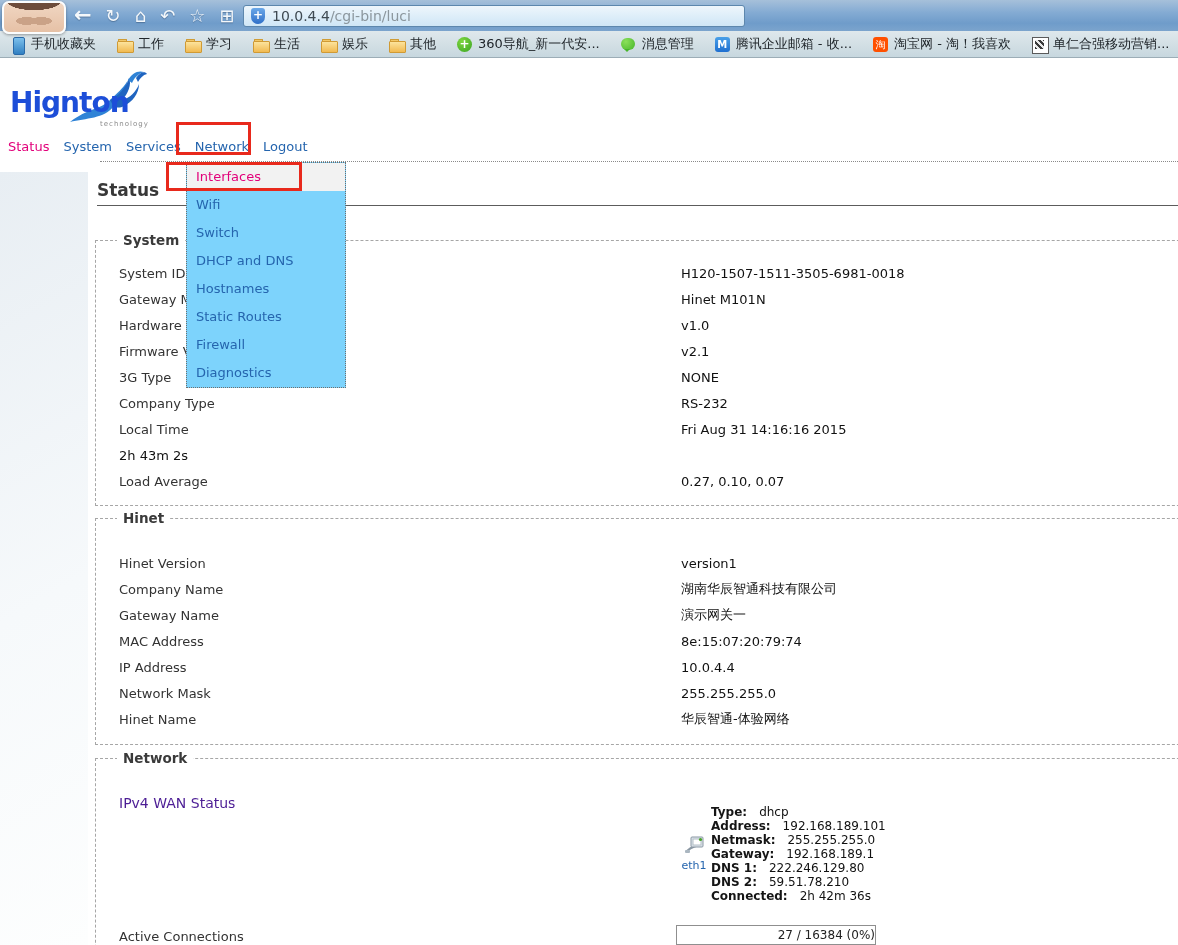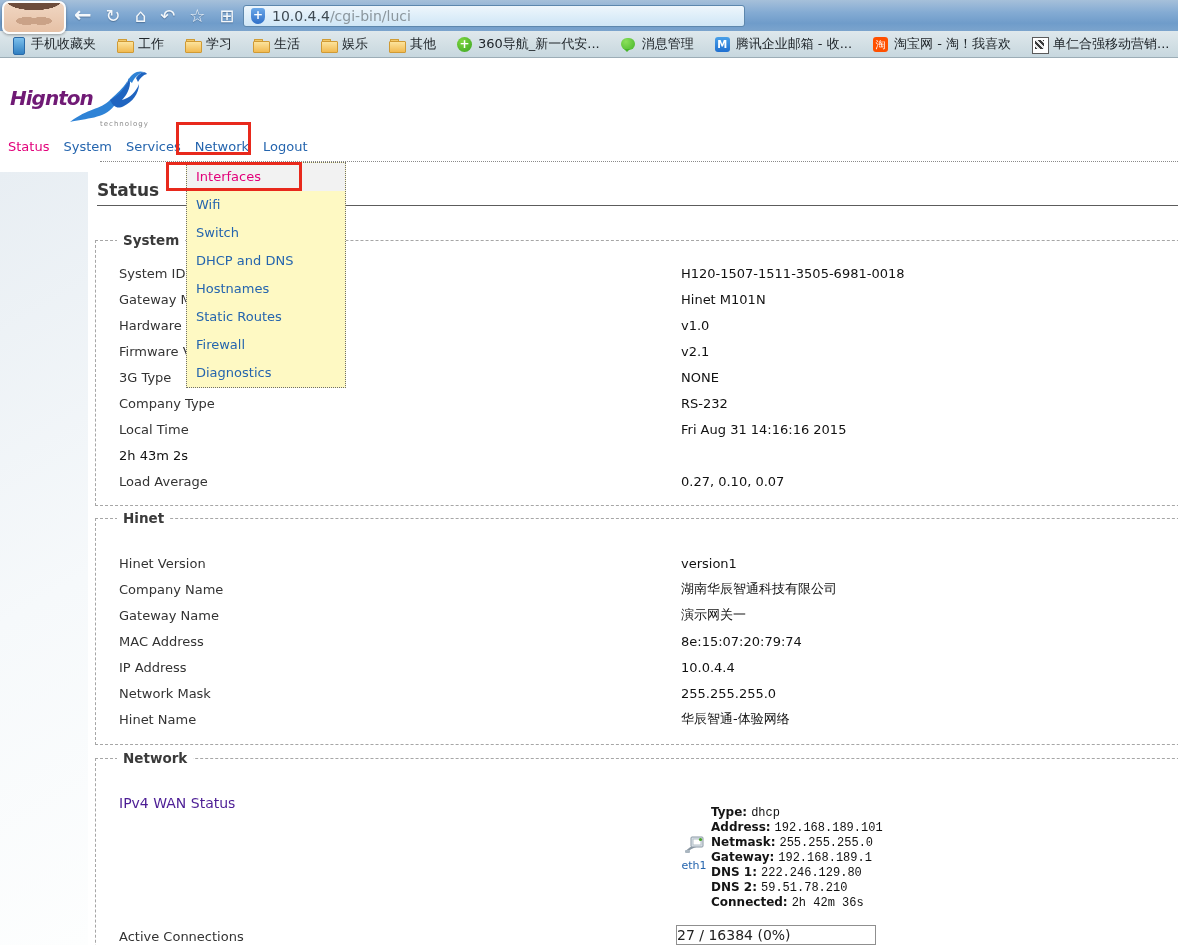--- a/index.html
+++ b/index.html
@@ -61,40 +61,40 @@
   .site-icon::before { content:""; position:absolute; left:0; top:0; width:15px; height:15px;
     background:#fff; border:1px solid #5a5a5a; }
   .site-icon::after { content:""; position:absolute; left:3px; top:3px; width:9px; height:9px;
     background:repeating-linear-gradient(45deg,#3a3a3a 0 2px,#e9e9e9 2px 4px); }
 
   
   #leftstrip { position:absolute; left:0; top:172px; width:88px; height:773px;
     background:linear-gradient(150deg,#e8eef3 0%,#f6f9fb 55%,#fdfefe 100%); }
 
   #logo { position:absolute; left:8px; top:72px; width:150px; height:66px; }
-  #logo-title { position:absolute; left:2px; top:14px; font-size:20px; font-weight:bold;
-    font-style:italic; color:#701a75; letter-spacing:-1px; }
+  #logo-title { position:absolute; left:2px; top:14px; font-size:28px; font-weight:bold;
+    color:#1d4ed8; letter-spacing:-1px; }
   #logo-sub { position:absolute; left:92px; top:48px; font-size:7px; color:#8d8d8d; letter-spacing:1px; }
   #antelope { position:absolute; left:58px; top:-4px; }
 
   #main-nav { position:absolute; left:8px; top:139px; display:flex; gap:14px; font-size:13px; }
   .nav-link { color:#2565ae; cursor:pointer; }
   .nav-link.active { color:#e2007a; }
 
   #network-redbox { position:absolute; left:176px; top:122px; width:75px; height:33px;
     border:3px solid #e8291c; z-index:60; }
   #interfaces-redbox { position:absolute; left:166px; top:162px; width:136px; height:29px;
     border:3px solid #e8291c; z-index:60; }
 
   #menubar-line { position:absolute; left:100px; right:0; top:161px; border-top:1px dotted #8a8a8a; }
   #page-title { position:absolute; left:97px; top:180px; font-size:17px; font-weight:bold; color:#383838; }
   #title-rule { position:absolute; left:97px; right:0; top:205px; border-top:1px solid #5c5c5c; }
 
   #dropdown-menu { position:absolute; left:186px; top:162px; width:160px; z-index:50;
-    background:#fef9c3; border:1px dotted #6e6e6e; }
+    background:#7dd3fc; border:1px dotted #6e6e6e; }
   .menu-item { height:28px; line-height:28px; padding-left:9px; font-size:13px;
     color:#2565ae; cursor:pointer; white-space:nowrap; }
   .menu-item.active { background:#f2f2f2; color:#e2007a; }
 
   .fieldset { position:absolute; left:95px; width:1140px; border:1px dashed #a6a6a6; }
   .legend { position:absolute; top:-9px; left:21px; background:#fff; padding:0 6px;
     font-size:13.5px; font-weight:bold; color:#3a3a3a; }
   #fs-system  { top:240px; height:266px; }
   #fs-hinet   { top:518px; height:227px; }
   #fs-network { top:758px; height:210px; }
@@ -103,26 +103,26 @@
   .frow { height:26px; display:flex; align-items:center; padding-left:23px; font-size:13px; }
   .flabel { width:562px; color:#333; flex:none; }
   .fvalue { color:#111; }
 
   #wan-label { position:absolute; left:23px; top:36px; font-size:14px; color:#4c1d95; }
   #wan-iface { position:absolute; left:578px; top:76px; width:40px; text-align:center; }
   #eth1-link { font-size:11px; color:#2565ae; cursor:pointer; }
   #wan-details { position:absolute; left:615px; top:46px; font-size:12px; color:#111; }
   .wline { line-height:14px; white-space:nowrap; }
   .wline b { color:#151515; }
-  .wline span { margin-left:4px;font-family:Liberation Mono, monospace; }
+  .wline span { margin-left:12px; }
 
   #conn-label { position:absolute; left:23px; top:170px; font-size:13px; color:#333; }
   #conn-bar { position:absolute; left:580px; top:166px; width:200px; height:20px;
-    border:1px solid #8f8f8f; background:#fff; text-align:left;
-    font-size:14px; line-height:18px; color:#222; }
+    border:1px solid #8f8f8f; background:#fff; text-align:right;
+    font-size:12px; line-height:18px; color:#222; }
 </style>
 </head>
 <body>
 
 <div id="screen">
 
   <div id="toolbar">
     <div id="toolbar-btns">
       <span class="tbtn big">←</span>
       <span class="tbtn">↻</span>

